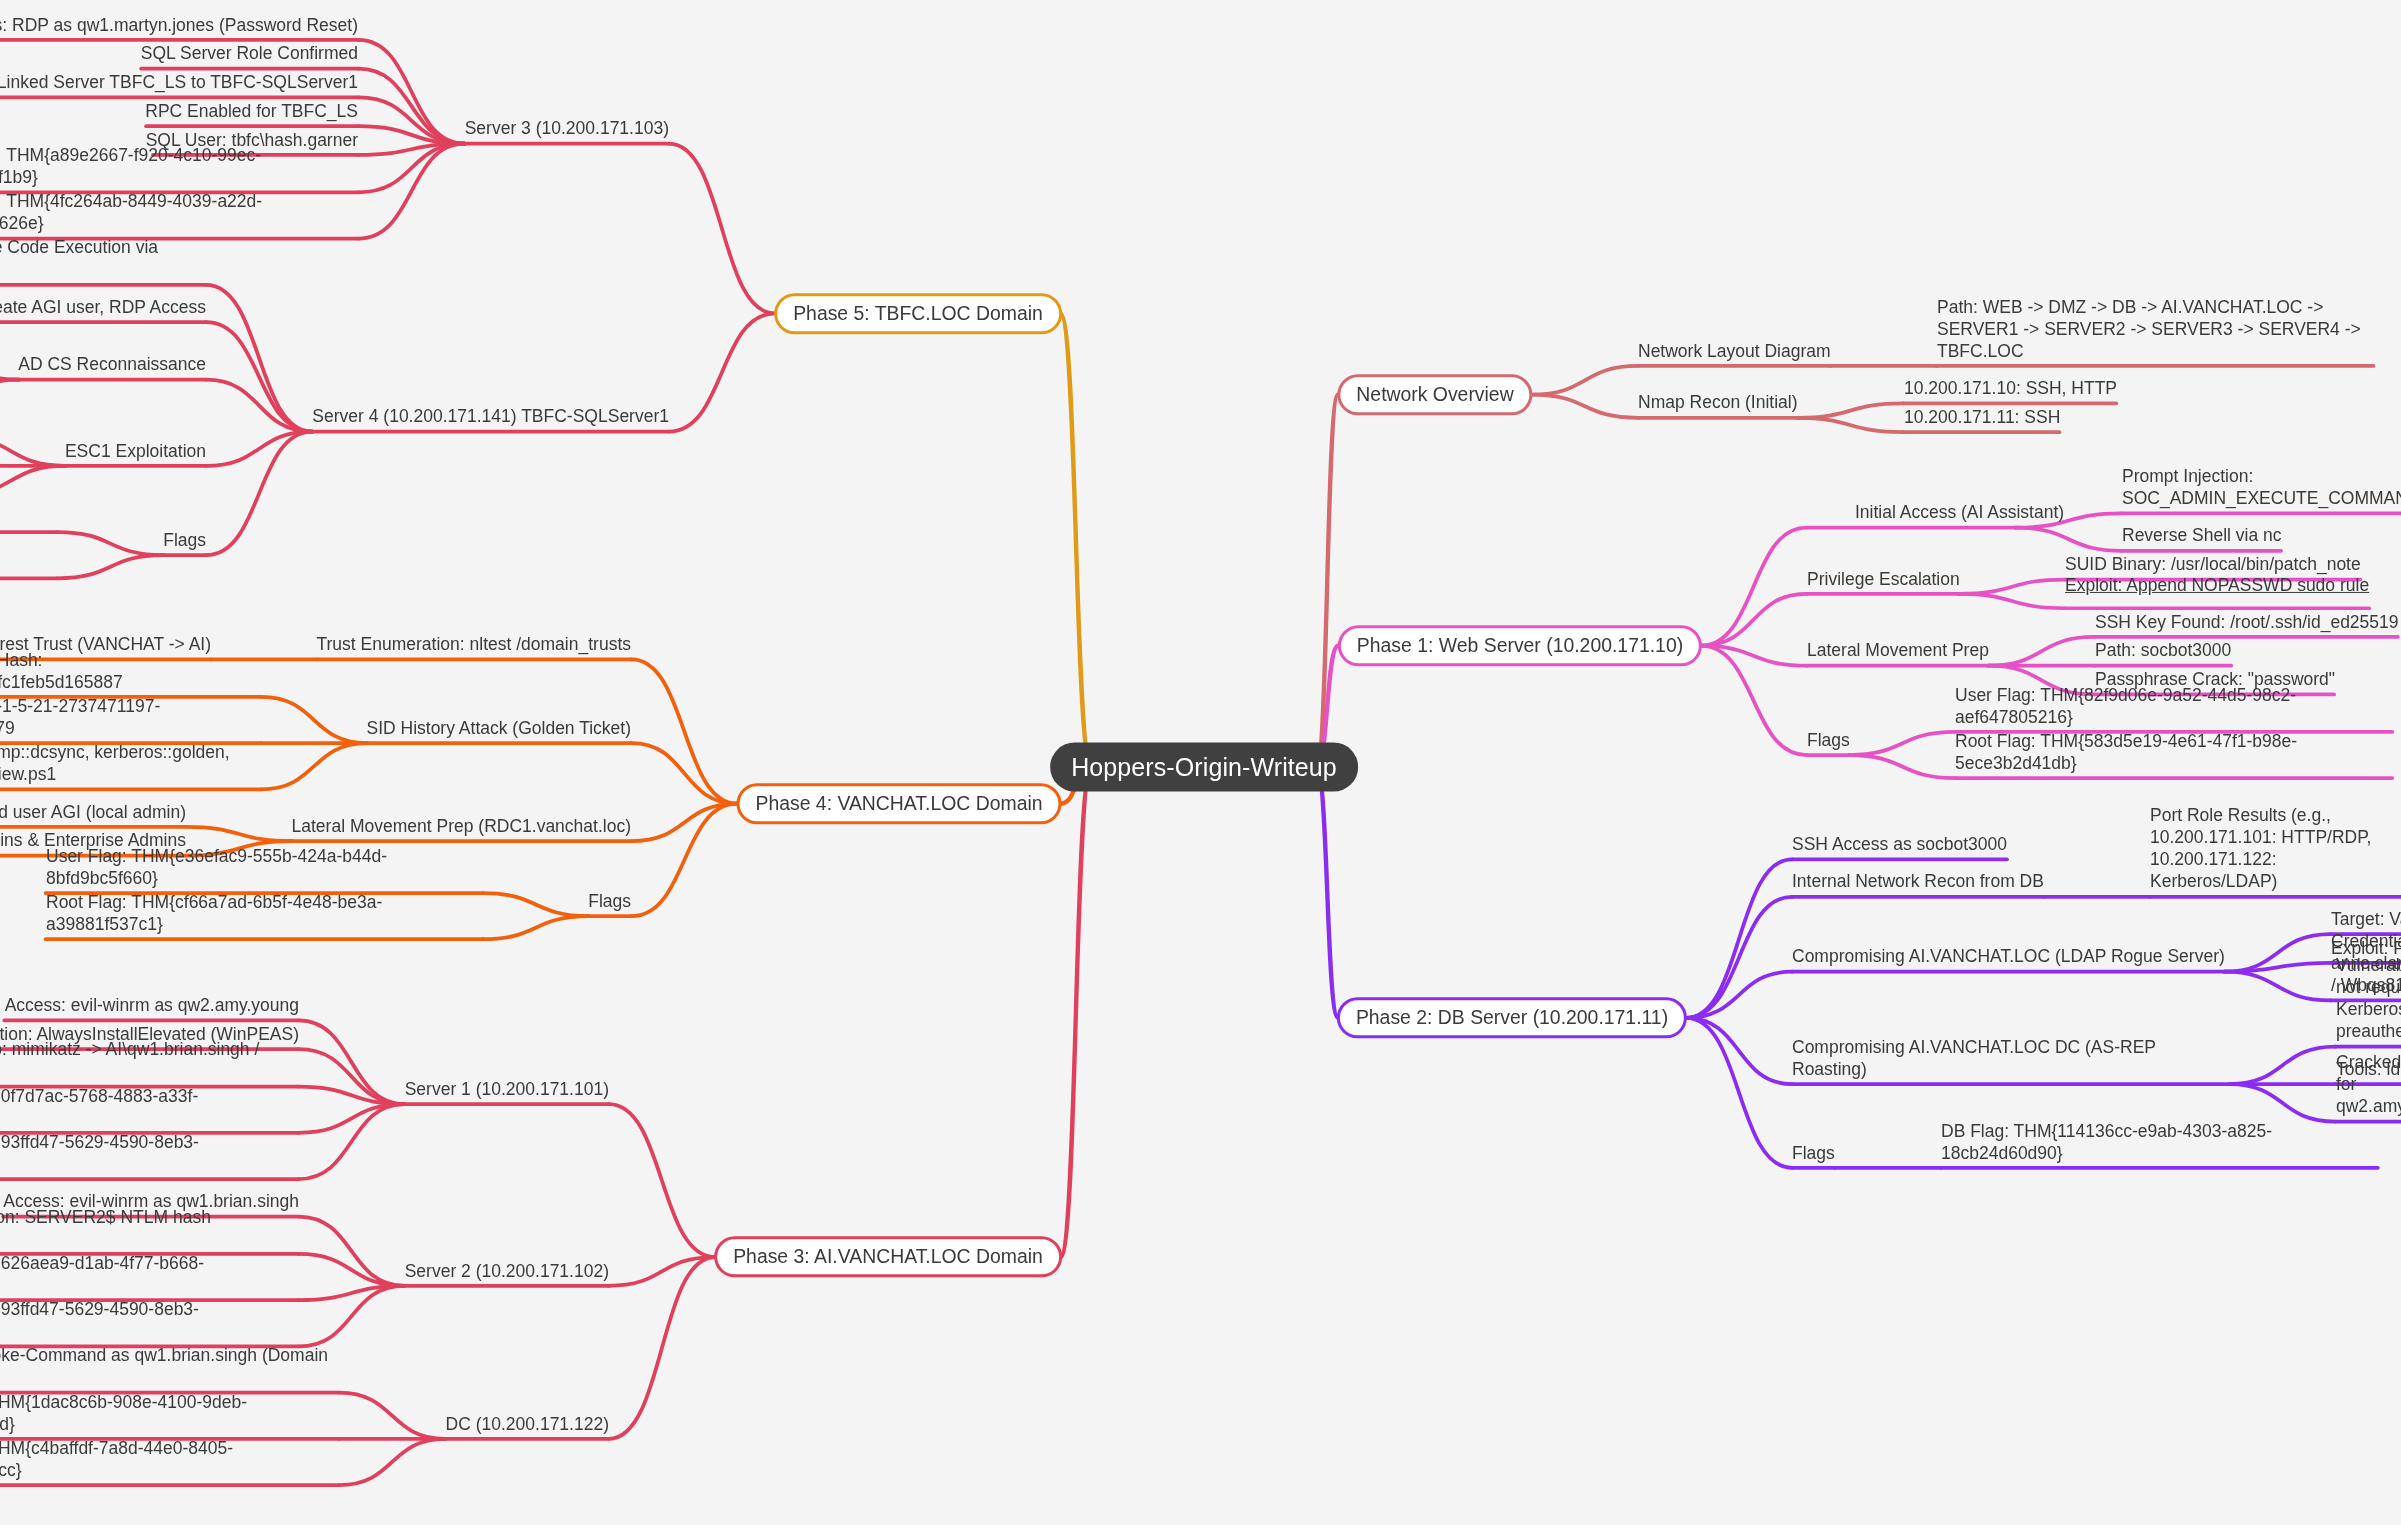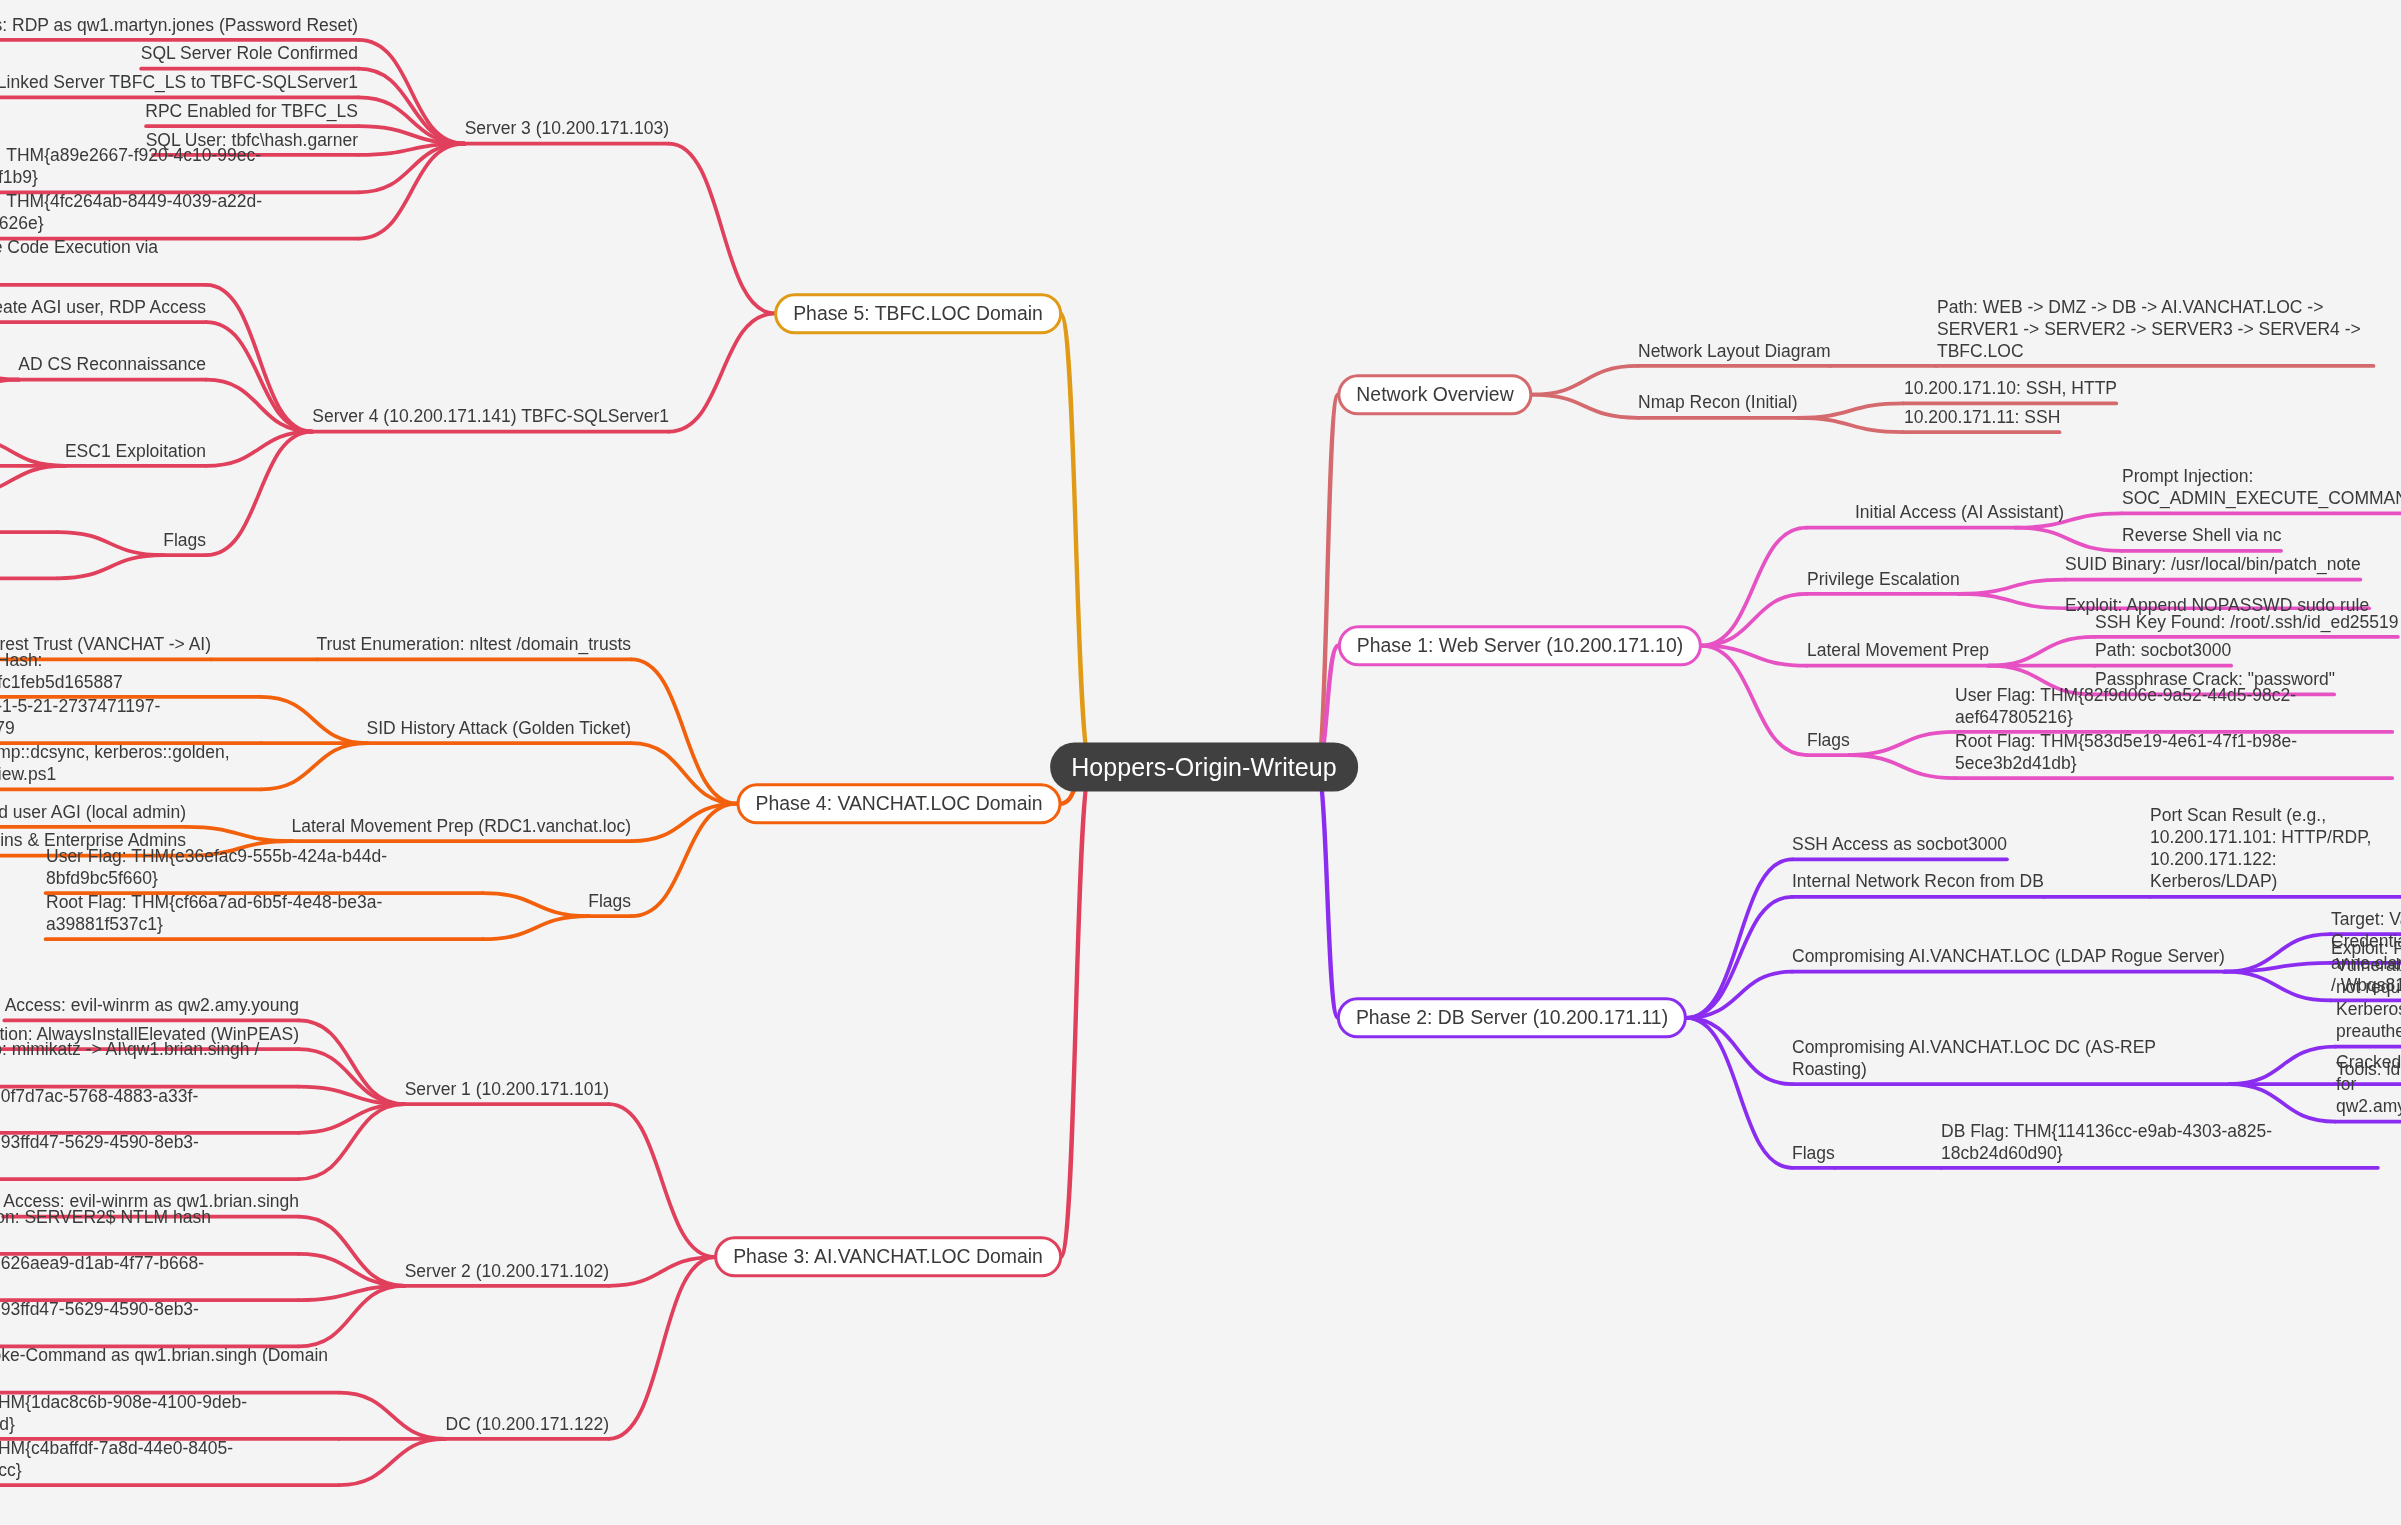--- a/index.html
+++ b/index.html
@@ -198,32 +198,32 @@
       <div class="node lbl two" style="max-width: 437px; left: 1937px; top: 362px;">Path: WEB -&gt; DMZ -&gt; DB -&gt; AI.VANCHAT.LOC -&gt; SERVER1 -&gt; SERVER2 -&gt; SERVER3 -&gt; SERVER4 -&gt; TBFC.LOC</div>
       <div class="node lbl" style="left: 1638px; top: 413px;">Nmap Recon (Initial)</div>
       <div class="node lbl" style="left: 1904px; top: 399px;">10.200.171.10: SSH, HTTP</div>
       <div class="node lbl" style="left: 1904px; top: 428px;">10.200.171.11: SSH</div>
       <div class="node pill" style="border-color: rgb(230, 82, 196); left: 1520px; top: 646px;">Phase 1: Web Server (10.200.171.10)</div>
       <div class="node lbl" style="left: 1807px; top: 523px; margin-left: 48px;">Initial Access (AI Assistant)</div>
       <div class="node lbl two" style="max-width: 437px; left: 2122px; top: 509px;">Prompt Injection: SOC_ADMIN_EXECUTE_COMMAND=</div>
       <div class="node lbl" style="left: 2122px; top: 546px;">Reverse Shell via nc</div>
       <div class="node lbl" style="left: 1807px; top: 590px;">Privilege Escalation</div>
       <div class="node lbl" style="left: 2065px; top: 575px;">SUID Binary: /usr/local/bin/patch_note</div>
-      <div class="node lbl" style="left: 2065px; top: 616px;">Exploit: Append NOPASSWD sudo rule</div>
+      <div class="node lbl" style="left: 2065px; top: 596px; text-decoration: underline;">Exploit: Append NOPASSWD sudo rule</div>
       <div class="node lbl" style="left: 1807px; top: 661px;">Lateral Movement Prep</div>
       <div class="node lbl" style="left: 2095px; top: 633px;">SSH Key Found: /root/.ssh/id_ed25519</div>
       <div class="node lbl" style="left: 2095px; top: 661px;">Path: socbot3000</div>
       <div class="node lbl" style="left: 2095px; top: 690px;">Passphrase Crack: "password"</div>
       <div class="node lbl" style="left: 1807px; top: 751px;">Flags</div>
       <div class="node lbl two" style="max-width: 437px; left: 1955px; top: 728px;">User Flag: THM{82f9d06e-9a52-44d5-98c2-aef647805216}</div>
       <div class="node lbl two" style="max-width: 437px; left: 1955px; top: 774px;">Root Flag: THM{583d5e19-4e61-47f1-b98e-5ece3b2d41db}</div>
       <div class="node pill" style="border-color: rgb(139, 45, 240); left: 1512px; top: 1018px;">Phase 2: DB Server (10.200.171.11)</div>
       <div class="node lbl" style="left: 1792px; top: 855px;">SSH Access as socbot3000</div>
       <div class="node lbl" style="left: 1792px; top: 892px;">Internal Network Recon from DB</div>
-      <div class="node lbl two" style="max-width: 437px; left: 2150px; top: 892px;">Port Scan Result (e.g., 10.200.171.101: HTTP/RDP, 10.200.171.122: Kerberos/LDAP)</div>
+      <div class="node lbl two" style="max-width: 437px; left: 2150px; top: 892px;">Port Role Results (e.g., 10.200.171.101: HTTP/RDP, 10.200.171.122: Kerberos/LDAP)</div>
       <div class="node lbl" style="left: 1792px; top: 967px;">Compromising AI.VANCHAT.LOC (LDAP Rogue Server)</div>
       <div class="node lbl" style="left: 2331px; top: 930px;">Target: VanChat Printer Hub (10.200.171.101)</div>
       <div class="node lbl" style="left: 2331px; top: 959px;">Exploit: POST to /api/test with attacker IP in 'server'</div>
       <div class="node lbl two" style="max-width: 437px; left: 2331px; top: 996px;">Credentials Found: anne.clark@ai.vanchat.loc / Wbqs8193</div>
       <div class="node lbl two" style="max-width: 437px; left: 1792px; top: 1080px;">Compromising AI.VANCHAT.LOC DC (AS-REP Roasting)</div>
       <div class="node lbl two" style="max-width: 437px; left: 2336px; top: 1042px;">Vulnerability: "Do not require Kerberos preauthentication"</div>
       <div class="node lbl" style="left: 2336px; top: 1080px;">Tools: ldapsearch, GetNPUsers.py, John</div>
       <div class="node lbl two" style="max-width: 437px; left: 2336px; top: 1117px;">Cracked Password: "password1!" for qw2.amy.young@AI.VANCHAT.LOC</div>
       <div class="node lbl" style="left: 1792px; top: 1164px;">Flags</div>
       <div class="node lbl two" style="max-width: 437px; left: 1941px; top: 1164px;">DB Flag: THM{114136cc-e9ab-4303-a825-18cb24d60d90}</div>

